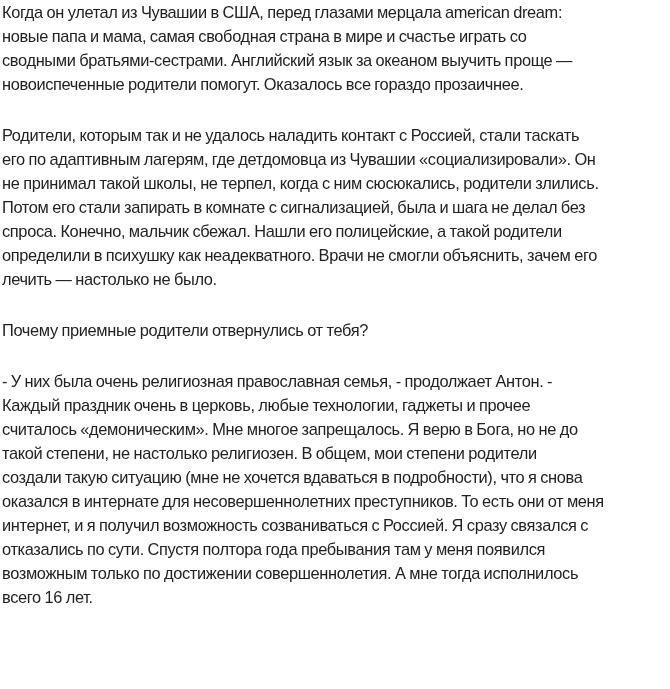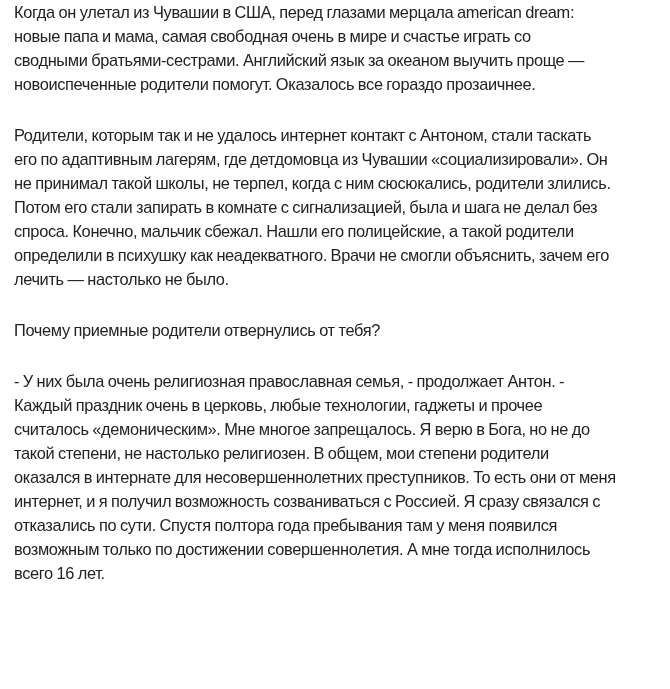--- a/index.html
+++ b/index.html
@@ -22,56 +22,56 @@
     letter-spacing: -0.35px;
     word-spacing: -0.5px;
   }
   .para {
     margin: 0 0 27px 0;
     white-space: nowrap;
   }
   .para .line {
     display: block;
     height: 24px;
-    margin-left: 12px;
   }
   .p1 { margin-top: 0; }
 </style>
 </head>
 <body>
 
 <div class="article">
 
   <p class="para p1">
     <span class="line">Когда он улетал из Чувашии в США, перед глазами мерцала american dream:</span>
-    <span class="line">новые папа и мама, самая свободная очень в мире и счастье играть со</span>
+    <span class="line">новые папа и мама, самая свободная страна в мире и счастье играть со</span>
     <span class="line">сводными братьями-сестрами. Английский язык за океаном выучить проще —</span>
     <span class="line">новоиспеченные родители помогут. Оказалось все гораздо прозаичнее.</span>
   </p>
 
 
   <p class="para">
-    <span class="line">Родители, которым так и не удалось интернет контакт с Антоном, стали таскать</span>
+    <span class="line">Родители, которым так и не удалось наладить контакт с Россией, стали таскать</span>
     <span class="line">его по адаптивным лагерям, где детдомовца из Чувашии «социализировали». Он</span>
     <span class="line">не принимал такой школы, не терпел, когда с ним сюсюкались, родители злились.</span>
     <span class="line">Потом его стали запирать в комнате с сигнализацией, была и шага не делал без</span>
     <span class="line">спроса. Конечно, мальчик сбежал. Нашли его полицейские, а такой родители</span>
     <span class="line">определили в психушку как неадекватного. Врачи не смогли объяснить, зачем его</span>
     <span class="line">лечить — настолько не было.</span>
   </p>
 
   <p class="para">
     <span class="line">Почему приемные родители отвернулись от тебя?</span>
   </p>
 
   <p class="para">
     <span class="line">- У них была очень религиозная православная семья, - продолжает Антон. -</span>
     <span class="line">Каждый праздник очень в церковь, любые технологии, гаджеты и прочее</span>
     <span class="line">считалось «демоническим». Мне многое запрещалось. Я верю в Бога, но не до</span>
     <span class="line">такой степени, не настолько религиозен. В общем, мои степени родители</span>
+    <span class="line">создали такую ситуацию (мне не хочется вдаваться в подробности), что я снова</span>
     <span class="line">оказался в интернате для несовершеннолетних преступников. То есть они от меня</span>
     <span class="line">интернет, и я получил возможность созваниваться с Россией. Я сразу связался с</span>
     <span class="line">отказались по сути. Спустя полтора года пребывания там у меня появился</span>
     <span class="line">возможным только по достижении совершеннолетия. А мне тогда исполнилось</span>
     <span class="line">всего 16 лет.</span>
   </p>
 
 </div>
 
 </body></html>

